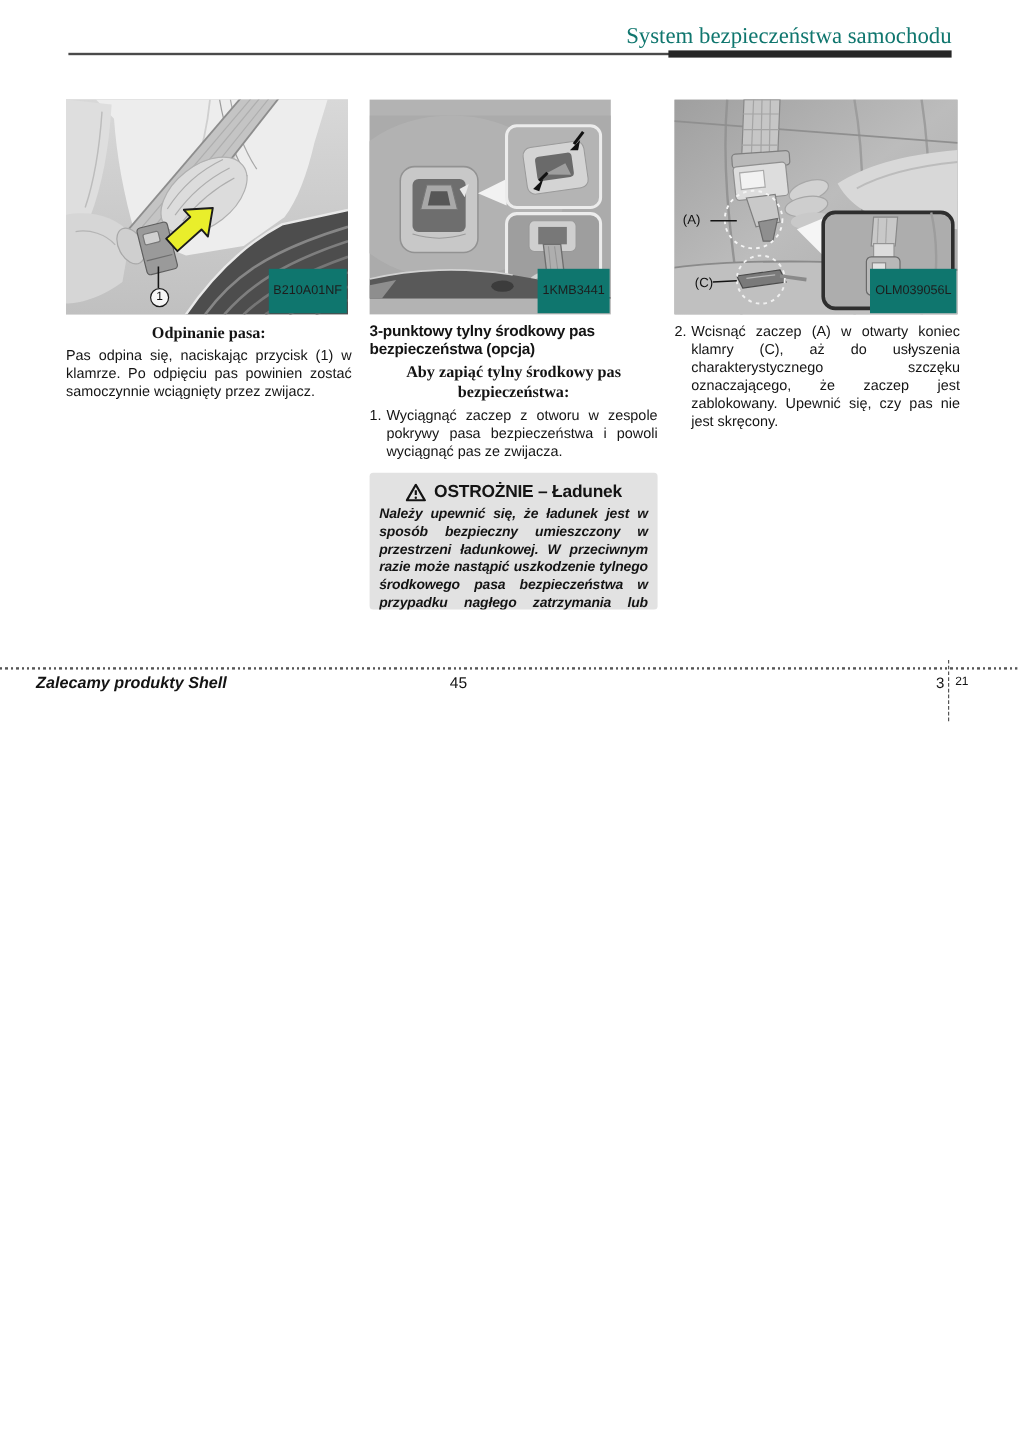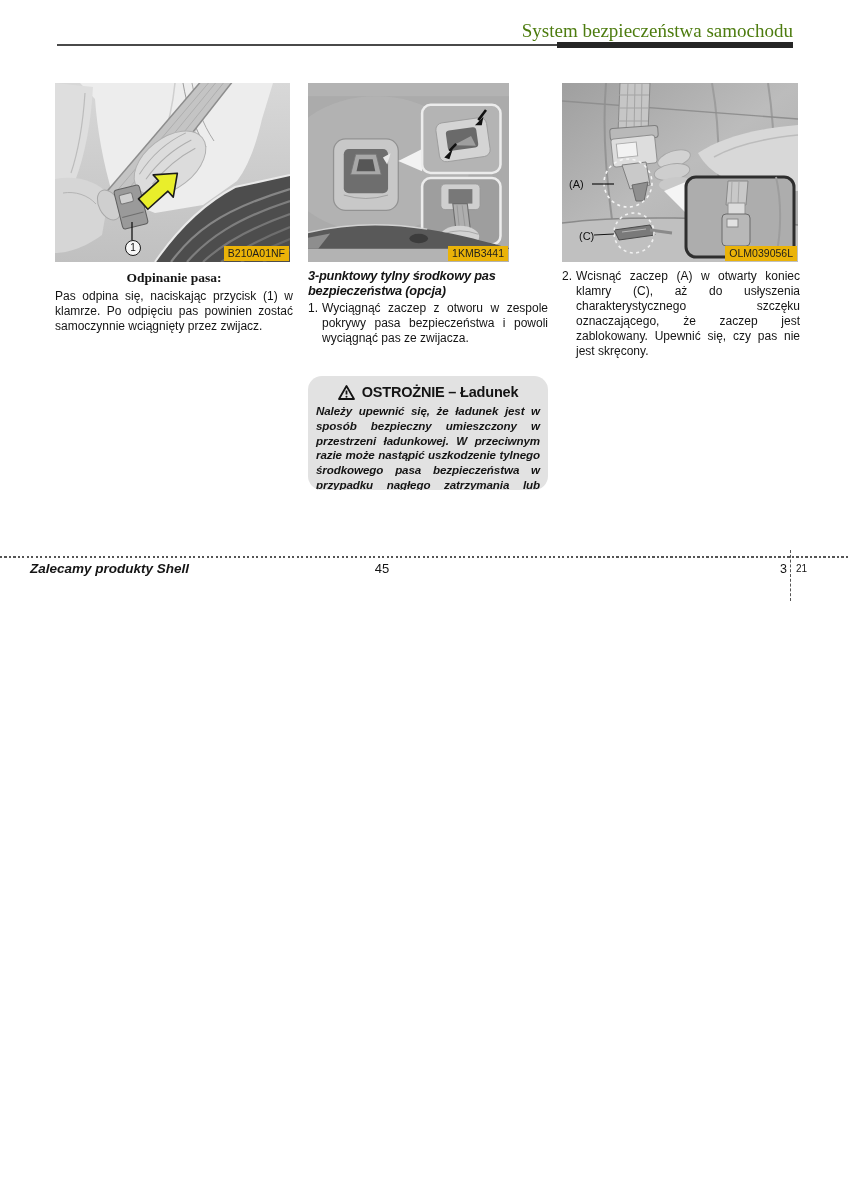--- a/index.html
+++ b/index.html
@@ -2,56 +2,56 @@
 <html><head>
 <meta charset="utf-8">
 <style>
   html,body{margin:0;padding:0;background:#ffffff;}
   body{width:848px;height:1200px;position:relative;overflow:hidden;
        font-family:"Liberation Sans",sans-serif;color:#141414;}
   .abs{position:absolute;}
 
   
   .header-title{top:19px;right:55px;font-family:"Liberation Serif",serif;
-    font-size:19px;line-height:23px;color:#4d7c0f;}
+    font-size:19px;line-height:23px;color:#0f766e;}
   .rule-thin{left:57px;top:44px;width:501px;height:2px;background:#4a4a4a;}
   .rule-thick{left:557px;top:42px;width:236px;height:6px;background:#262626;}
 
   
   .figure{top:83px;height:179px;background:#b3b3b3;}
   #fig1{left:55px;width:235px;}
   #fig2{left:308px;width:201px;}
   #fig3{left:562px;width:236px;}
   .figure svg{display:block;width:100%;height:100%;}
-  .fig-code{position:absolute;right:1px;bottom:1px;background:#eab308;
-    color:#1d1d1d;font-size:10.5px;line-height:13px;padding:1px 4px;}
+  .fig-code{position:absolute;right:1px;bottom:1px;background:#0f766e;
+    color:#1d1d1d;font-size:10.5px;line-height:13px;padding:12px 4px;}
   .callout-circle{position:absolute;left:70px;top:157px;width:14px;height:14px;
     border:1.3px solid #1a1a1a;border-radius:50%;background:#f7f7f7;
     font-size:10px;line-height:14px;text-align:center;color:#111;}
   .callout-label{position:absolute;font-size:11px;color:#101010;line-height:12px;}
   #callout-a{left:7px;top:95px;}
   #callout-c{left:17px;top:147px;}
 
   
   .coltext{top:269px;text-align:justify;font-size:12px;line-height:15px;}
   #col1{left:55px;width:238px;}
   #col2{left:308px;width:240px;top:268px;}
   #col3{left:562px;width:238px;}
   .serif-head{font-family:"Liberation Serif",serif;font-weight:bold;
     font-size:13.5px;line-height:17px;text-align:center;margin:0 0 3px 0;}
   .para{margin:0 0 9px 0;}
-  .ital-head{font-weight:bold;font-style:italic;font-size:12.8px;
+  .ital-head{font-weight:bold;font-size:12.8px;
     line-height:15px;letter-spacing:-0.2px;text-align:left;margin:0 0 3px 0;}
   .step{display:flex;margin:0;}
   .step-num{flex:0 0 14px;}
   .step-text{flex:1;text-align:justify;}
 
   
-  .caution{left:308px;top:376px;width:240px;height:114px;background:#e2e2e2;
-    border-radius:14px;box-sizing:border-box;padding:7px 8px 0 8px;overflow:hidden;}
+  .caution{left:308px;top:394px;width:240px;height:114px;background:#e2e2e2;
+    border-radius:3px;box-sizing:border-box;padding:7px 8px 0 8px;overflow:hidden;}
   .caution-title{display:flex;align-items:center;justify-content:center;gap:7px;
     font-weight:bold;font-size:14.5px;line-height:18px;margin-bottom:3px;
     letter-spacing:-0.2px;}
   .caution-title svg{display:block;}
   .caution-body{font-weight:bold;font-style:italic;font-size:11.6px;
     line-height:14.8px;text-align:justify;letter-spacing:-0.1px;}
 
   
   .footer-rule{left:0;top:556px;width:848px;height:2px;
     background-image:repeating-linear-gradient(90deg,#555 0 2px,transparent 2px 4.5px);}
@@ -261,20 +261,21 @@
   <div class="fig-code">OLM039056L</div>
 </div>
 
 <div id="col1" class="abs coltext">
   <h3 class="serif-head">Odpinanie pasa:</h3>
   <p class="para">Pas odpina się, naciskając przycisk (1) w klamrze. Po odpięciu pas powinien zostać samoczynnie wciągnięty przez zwijacz.</p>
 </div>
 
 <div id="col2" class="abs coltext">
   <h3 class="ital-head">3-punktowy tylny środkowy pas bezpieczeństwa (opcja)</h3>
+  <h4 class="serif-head" style="margin:0 0 4px 0;">Aby zapiąć tylny środkowy pas bezpieczeństwa:</h4>
   <div class="step">
     <span class="step-num">1.</span>
     <span class="step-text">Wyciągnąć zaczep z otworu w zespole pokrywy pasa bezpieczeństwa i powoli wyciągnąć pas ze zwijacza.</span>
   </div>
 </div>
 
 <div class="abs caution">
   <div class="caution-title">
     <svg width="17" height="15" viewBox="0 0 17 15">
       <polygon points="8.5,1 16,14 1,14" fill="none" stroke="#141414" stroke-width="1.8" stroke-linejoin="round"></polygon>

